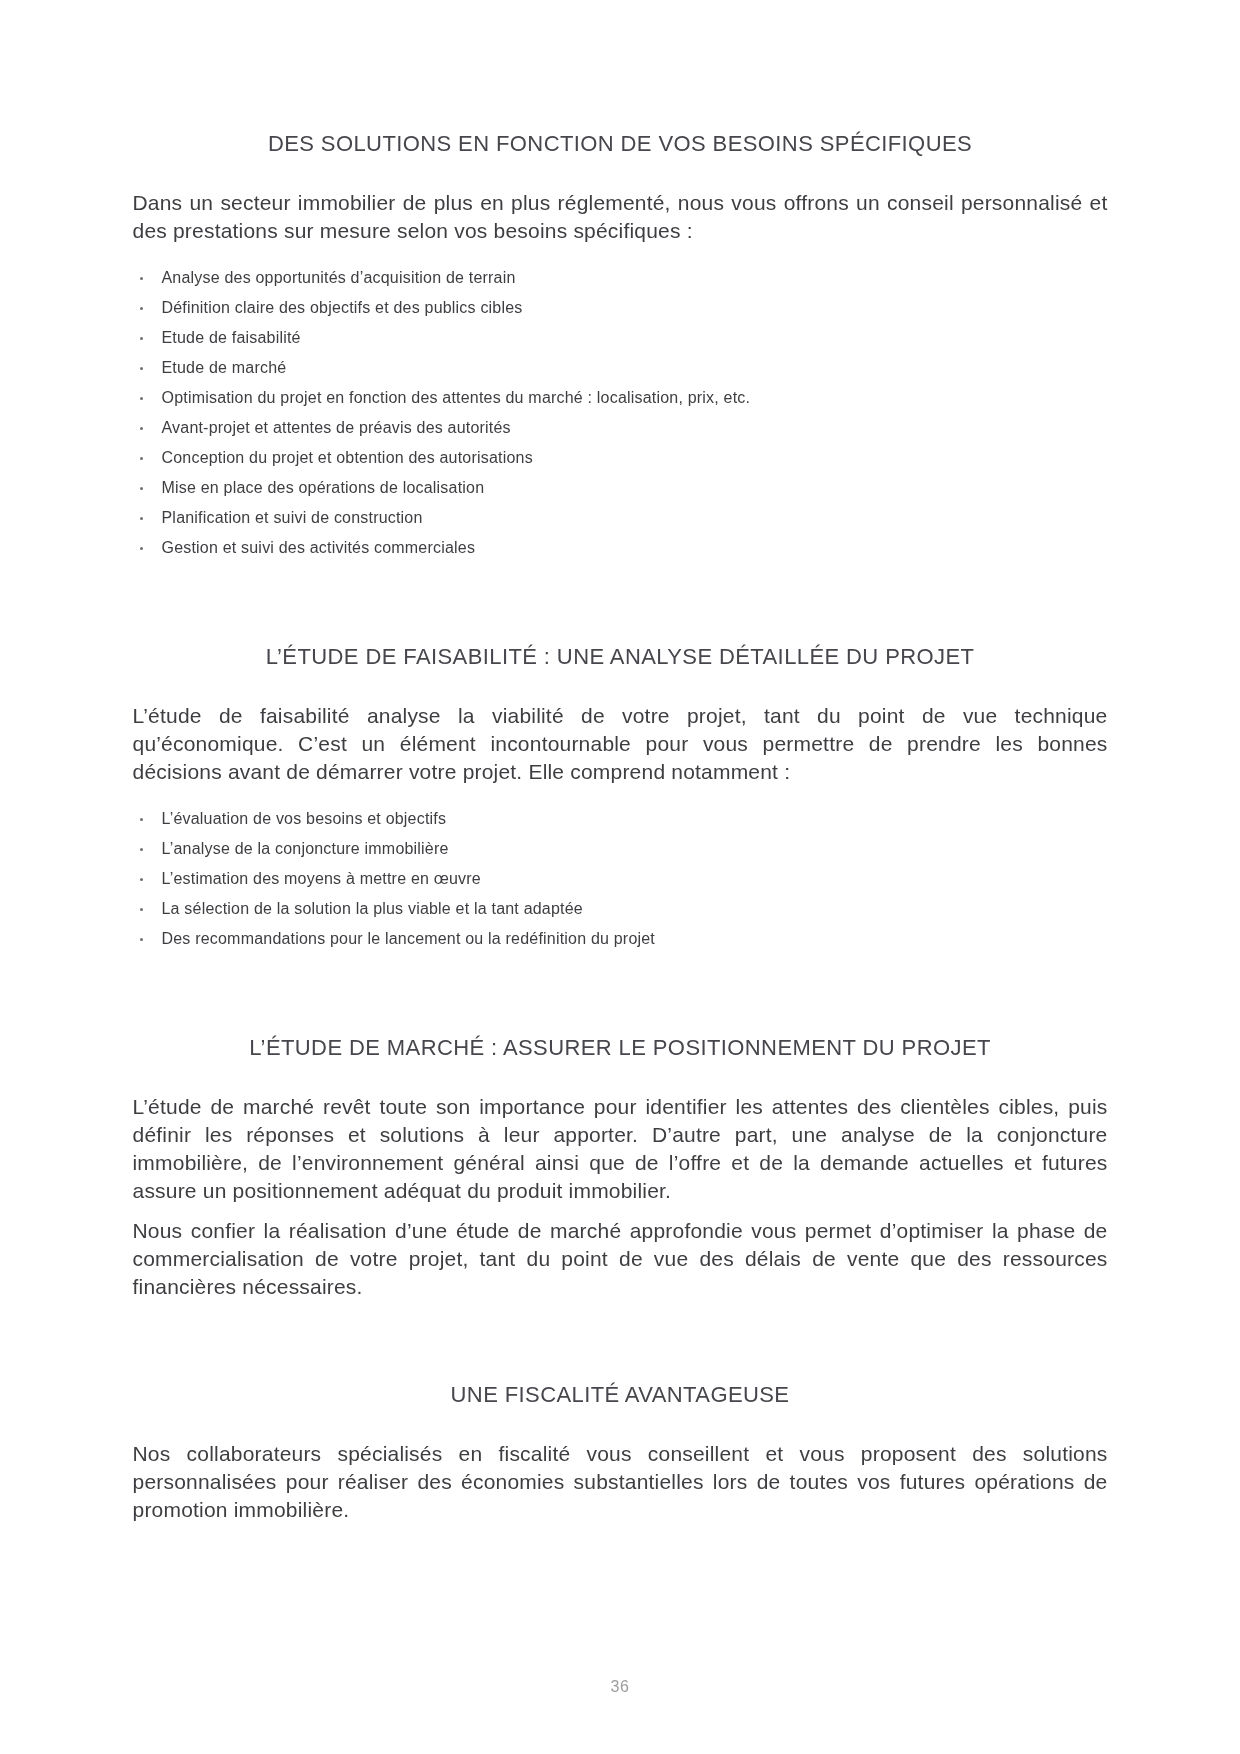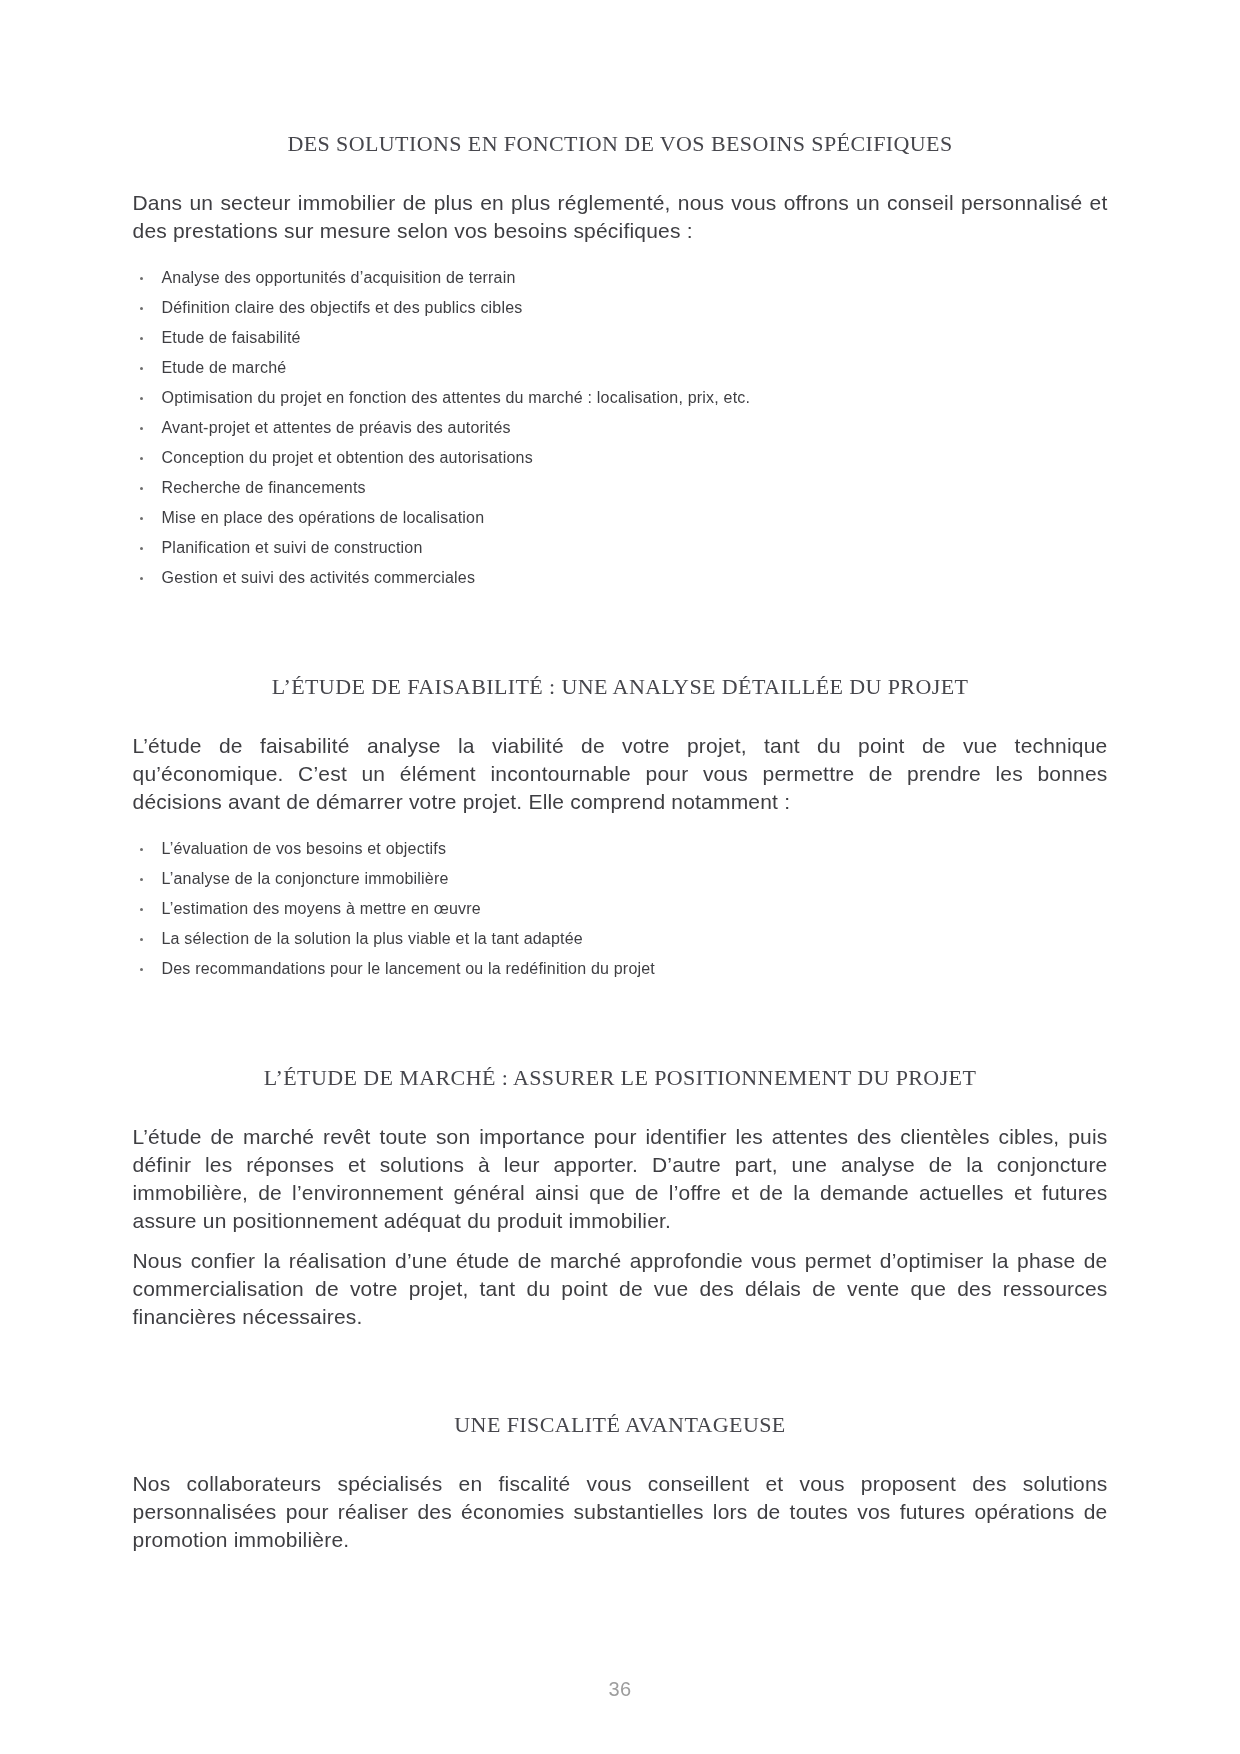--- a/index.html
+++ b/index.html
@@ -25,21 +25,20 @@
     margin-top: 80px;
   }
   .section-heading {
     font-size: 22px;
     font-weight: 400;
     letter-spacing: 0.4px;
     color: #46464c;
     text-align: center;
     line-height: 28px;
     margin: 0 0 31px 0;
-    font-family: Liberation Serif, serif;
   }
   .para {
     font-size: 21px;
     line-height: 28px;
     text-align: justify;
     color: #3e3e42;
     margin: 0 0 12px 0;
     letter-spacing: 0.2px;
   }
   .bullet-list {
@@ -63,42 +62,41 @@
     height: 3px;
     border-radius: 50%;
     background: #6e6e6e;
   }
   .page-number {
     position: absolute;
     top: 1678px;
     left: 0;
     width: 100%;
     text-align: center;
-    font-size: 20px;
+    font-size: 16px;
     color: #9d9d9d;
     letter-spacing: 0.5px;
   }
 </style>
 </head>
 <body>
 
 <div class="page">
 
   <div class="section">
     <h2 class="section-heading">DES SOLUTIONS EN FONCTION DE VOS BESOINS SPÉCIFIQUES</h2>
     <p class="para">Dans un secteur immobilier de plus en plus réglementé, nous vous offrons un conseil personnalisé et des prestations sur mesure selon vos besoins spécifiques :</p>
     <ul class="bullet-list">
       <li><span class="bullet-dot"></span><span>Analyse des opportunités d’acquisition de terrain</span></li>
       <li><span class="bullet-dot"></span><span>Définition claire des objectifs et des publics cibles</span></li>
       <li><span class="bullet-dot"></span><span>Etude de faisabilité</span></li>
       <li><span class="bullet-dot"></span><span>Etude de marché</span></li>
       <li><span class="bullet-dot"></span><span>Optimisation du projet en fonction des attentes du marché : localisation, prix, etc.</span></li>
       <li><span class="bullet-dot"></span><span>Avant-projet et attentes de préavis des autorités</span></li>
       <li><span class="bullet-dot"></span><span>Conception du projet et obtention des autorisations</span></li>
-      <li><span class="bullet-dot"></span><span>Recherche de financements</span></li>
       <li><span class="bullet-dot"></span><span>Mise en place des opérations de localisation</span></li>
       <li><span class="bullet-dot"></span><span>Planification et suivi de construction</span></li>
       <li><span class="bullet-dot"></span><span>Gestion et suivi des activités commerciales</span></li>
     </ul>
   </div>
 
   <div class="section">
     <h2 class="section-heading">L’ÉTUDE DE FAISABILITÉ : UNE ANALYSE DÉTAILLÉE DU PROJET</h2>
     <p class="para">L’étude de faisabilité analyse la viabilité de votre projet, tant du point de vue technique qu’économique. C’est un élément incontournable pour vous permettre de prendre les bonnes décisions avant de démarrer votre projet. Elle comprend notamment :</p>
     <ul class="bullet-list">

